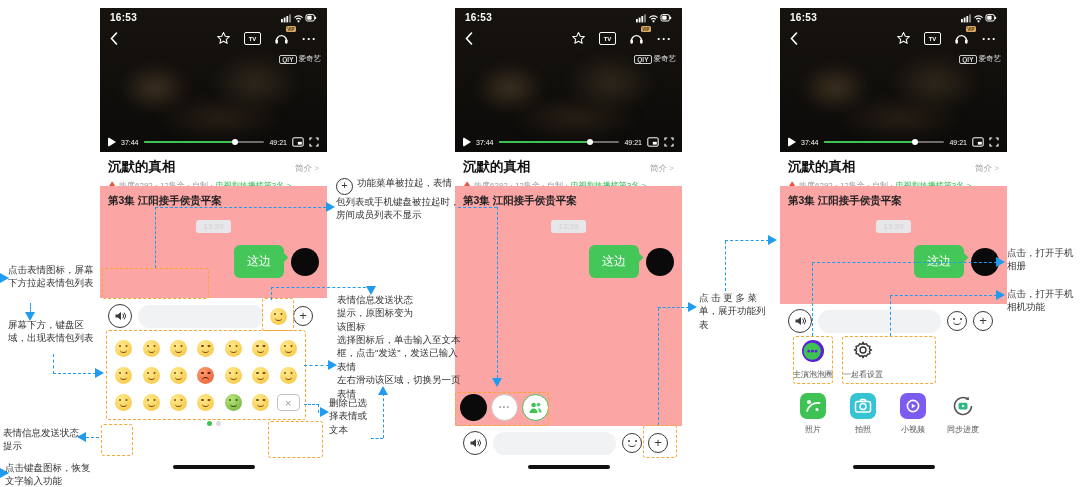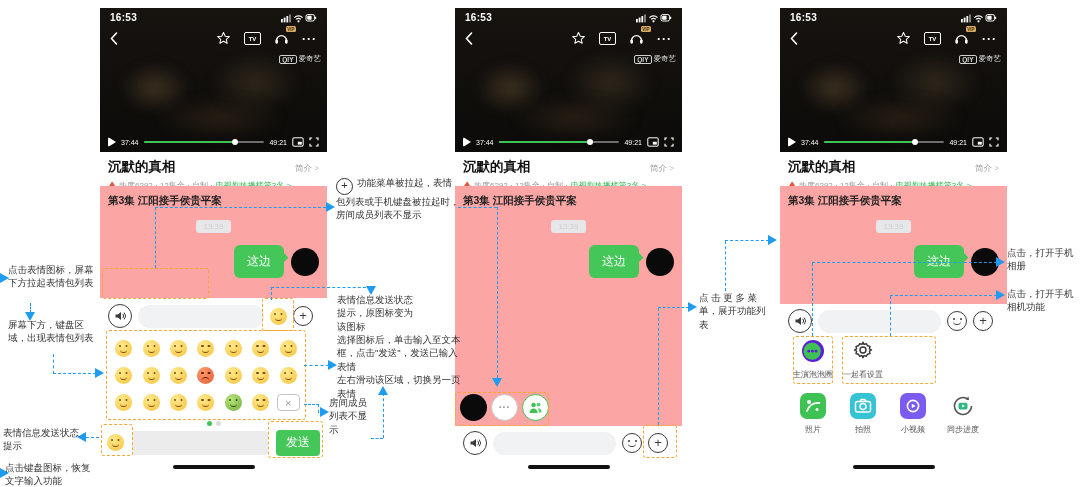--- a/index.html
+++ b/index.html
@@ -231,25 +231,20 @@
           <span class="emoji"></span>
           <span class="emoji"></span>
           <span class="emoji"></span>
           <span class="emoji"></span>
           <span class="emoji green"></span>
           <span class="emoji"></span>
           <span class="emoji delete"></span>
         </div>
     </div>
     <div class="kb-dots"><i class="on"></i><i class="off"></i></div>
-    <div class="sendrow">
-      <span class="emoji"></span>
-      <span class="sendfield"></span>
-      <span class="send-btn">发送</span>
-    </div>
     <div class="homebar"></div>
   </div>
 
   <div class="phone" style="left:455px">
     <div class="p-video">
       <div class="scene sc1"></div>
       <div class="scene sc2"></div>
       <div class="scene sc3"></div>
       <div class="statusbar">
         <span class="st-time">16:53</span>
@@ -588,20 +583,20 @@
 
   <div class="an" style="left:8px;top:263px;width:88px">点击表情图标，屏幕下方拉起表情包列表</div>
   <div class="an" style="left:8px;top:318px;width:88px">屏幕下方，键盘区域，出现表情包列表</div>
   <div class="an" style="left:3px;top:426px;width:76px">表情信息发送状态提示</div>
   <div class="an" style="left:5px;top:461px;width:88px">点击键盘图标，恢复文字输入功能</div>
 
   <div class="an" style="left:336px;top:176px;width:124px"><span class="plus-note-ic"></span><span>功能菜单被拉起，表情包列表或手机键盘被拉起时，房间成员列表不显示</span></div>
   <div class="an" style="left:337px;top:293px;width:80px">表情信息发送状态提示，原图标变为该图标</div>
   <div class="an pre" style="left:337px;top:333px;width:126px">选择图标后，单击输入至文本框，点击"发送"，发送已输入表情
 左右滑动该区域，切换另一页表情</div>
-  <div class="an" style="left:329px;top:396px;width:44px">房间成员列表不显示</div>
+  <div class="an" style="left:329px;top:396px;width:44px">删除已选择表情或文本</div>
 
   <div class="an" style="left:699px;top:291px;width:68px">点 击 更 多 菜单，展开功能列表</div>
 
   <div class="an" style="left:1007px;top:246px;width:72px">点击，打开手机相册</div>
   <div class="an" style="left:1007px;top:287px;width:72px">点击，打开手机相机功能</div>
 
 </div>
 
 </body></html>

